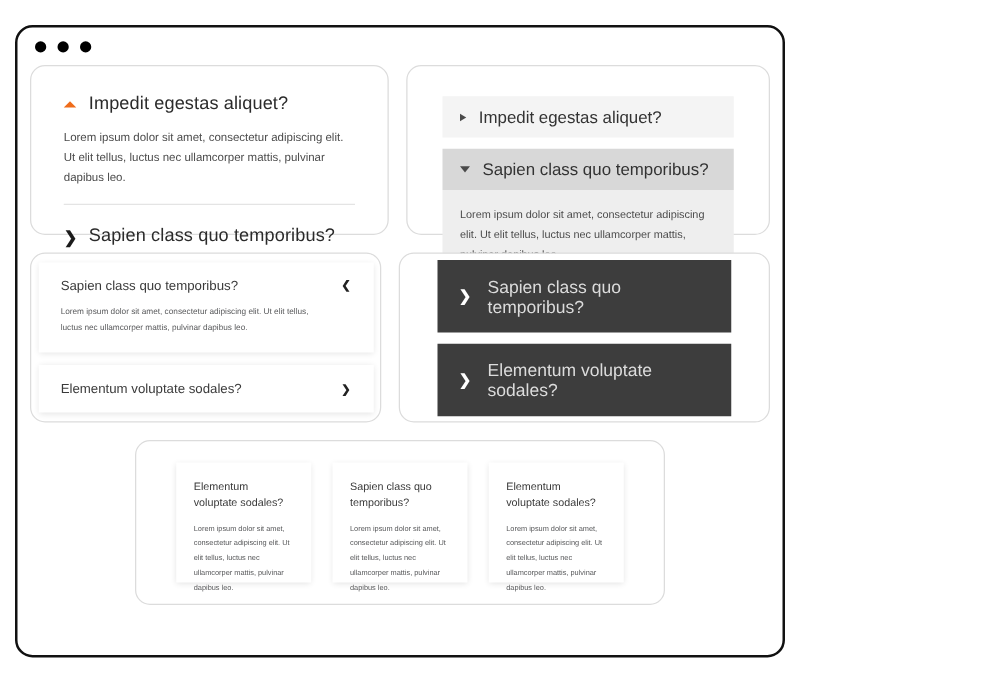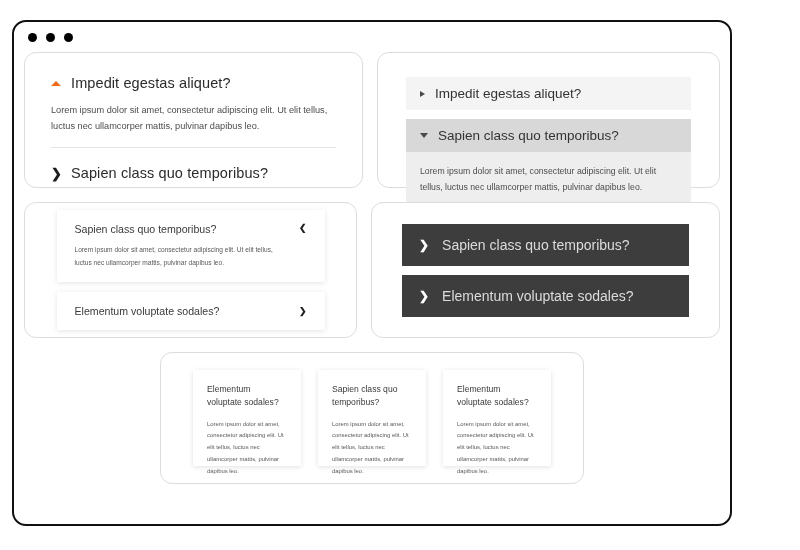--- a/index.html
+++ b/index.html
@@ -9,21 +9,21 @@
     height: 550px;
     background: #ffffff;
     font-family: "Liberation Sans", sans-serif;
     overflow: hidden;
   }
 
   .browser-frame {
     position: absolute;
     left: 12px;
     top: 20px;
-    width: 720px;
+    width: 616px;
     height: 506px;
     border: 2px solid #111111;
     border-radius: 14px;
     background: #ffffff;
   }
 
   .titlebar {
     height: 30px;
     display: flex;
     align-items: center;

